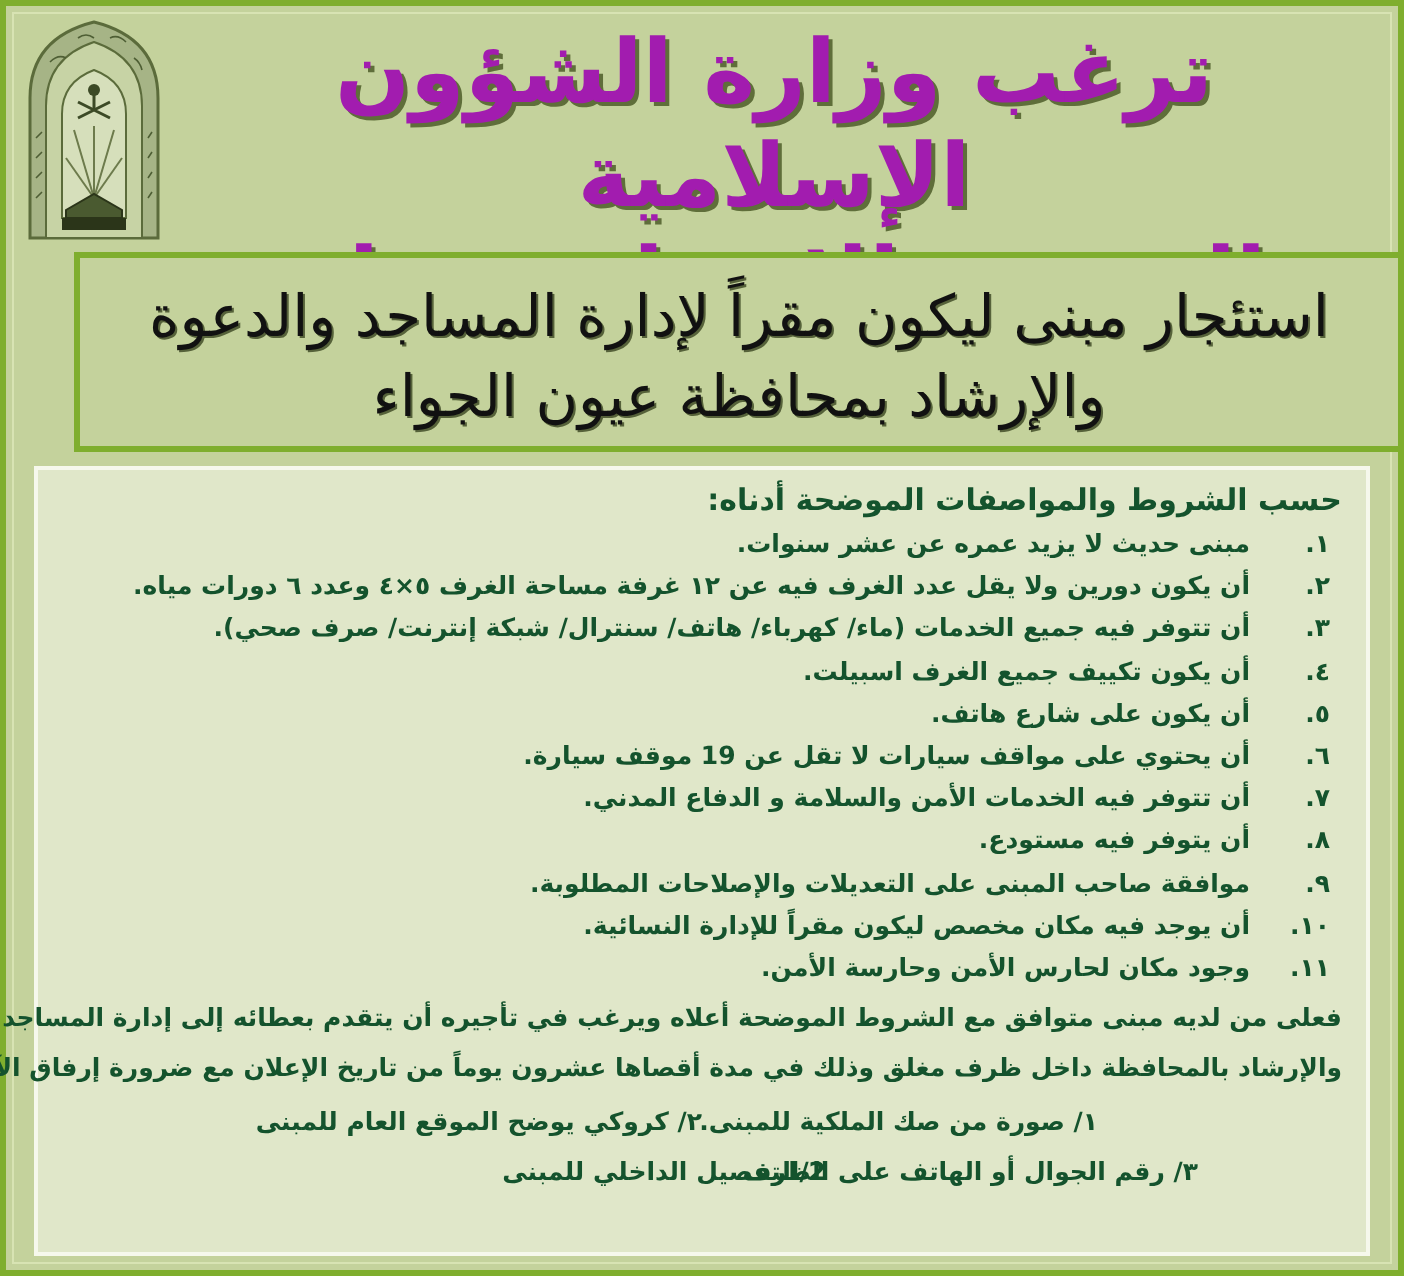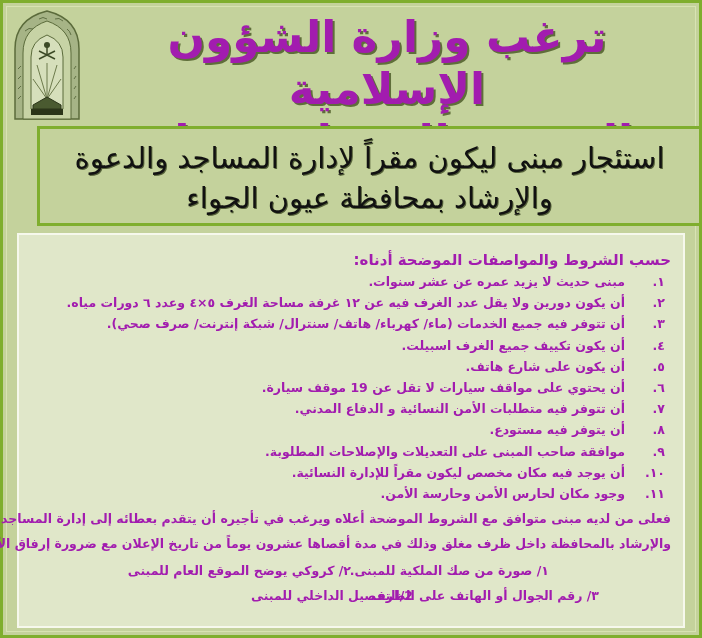--- a/index.html
+++ b/index.html
@@ -80,22 +80,22 @@
     
     .content-box {
       position: absolute;
       left: 14px;
       top: 230px;
       width: 668px;
       height: 395px;
       box-sizing: border-box;
       background: #e0e7c9;
       border: 2px solid #f6f8ec;
-      color: #a21caf;
-      padding: 14px 12px 0 12px;
+      color: #14532d;
+      padding: 4px 12px 0 12px;
     }
     .conditions-heading {
       font-weight: bold;
       font-size: 15px;
       line-height: 22px;
       margin: 0;
       padding-right: 0;
     }
     .conditions-list {
       list-style: none;
@@ -212,21 +212,21 @@
       <li>
           <span class="num">٥.</span>
           <span>أن يكون على شارع هاتف.</span>
         </li>
       <li>
           <span class="num">٦.</span>
           <span>أن يحتوي على مواقف سيارات لا تقل عن 19 موقف سيارة.</span>
         </li>
       <li>
           <span class="num">٧.</span>
-          <span>أن تتوفر فيه متطلبات الأمن النسائية و الدفاع المدني.</span>
+          <span>أن تتوفر فيه الخدمات الأمن والسلامة و الدفاع المدني.</span>
         </li>
       <li>
           <span class="num">٨.</span>
           <span>أن يتوفر فيه مستودع.</span>
         </li>
       <li>
           <span class="num">٩.</span>
           <span>موافقة صاحب المبنى على التعديلات والإصلاحات المطلوبة.</span>
         </li>
       <li>

